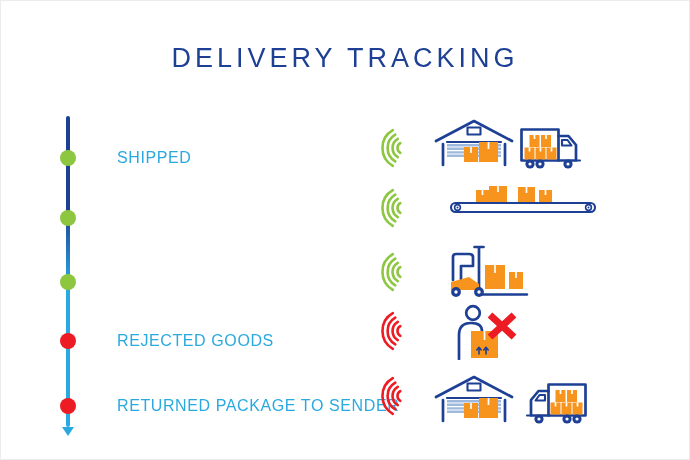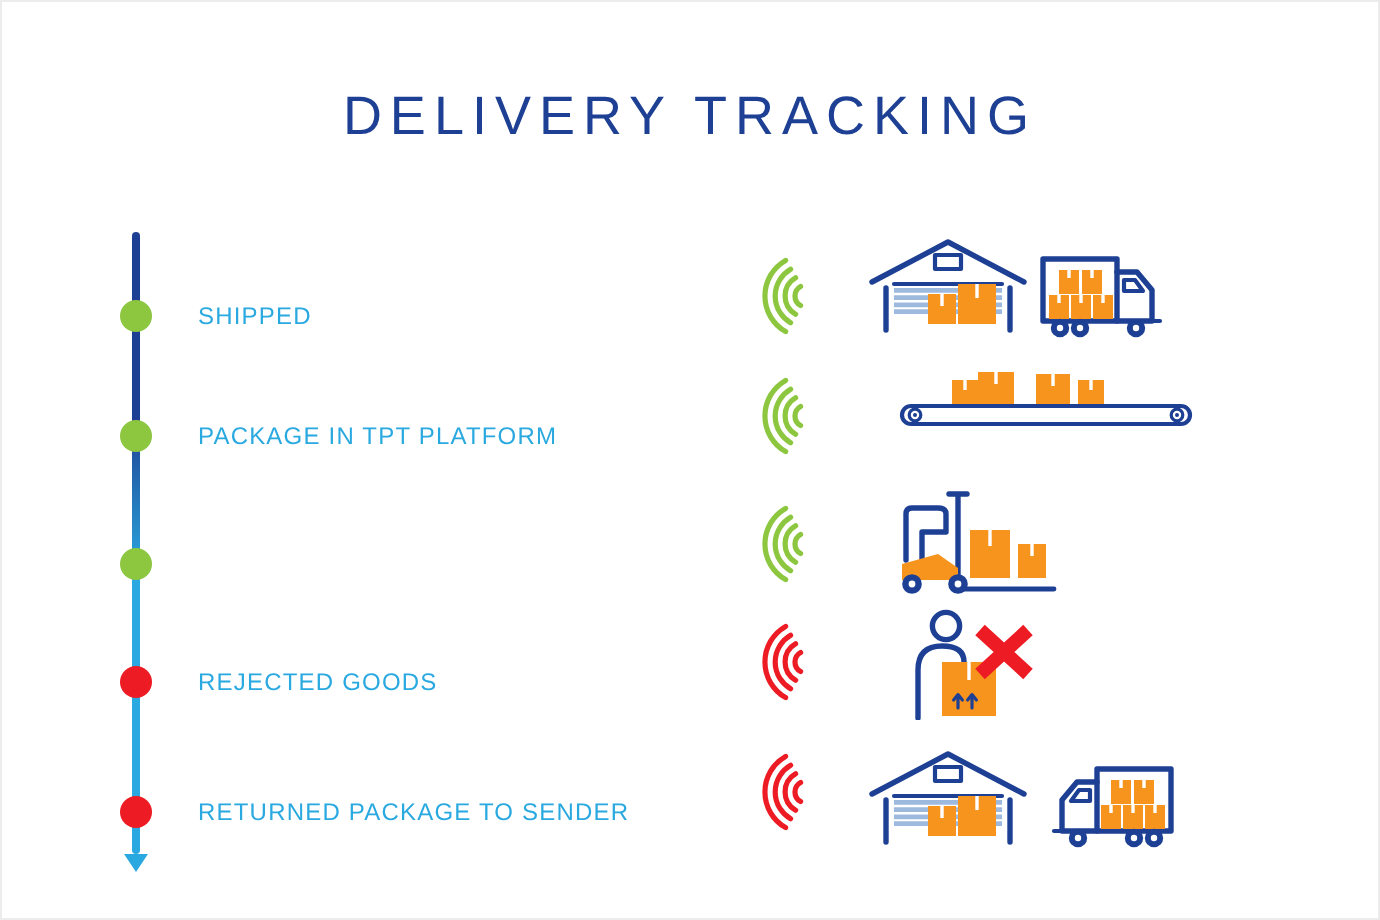--- a/index.html
+++ b/index.html
@@ -21,22 +21,22 @@
     border-top:9px solid var(--light_blue);
   }
   .row{position:absolute;left:0;width:100%;height:50px;}
   .row[data-status="completed"]{--dot:var(--green);}
   .row[data-status="rejected"]{--dot:var(--red);}
   .dot{
     position:absolute;left:59px;top:17px;width:16px;height:16px;border-radius:50%;
     background:var(--dot);
   }
   .label{
-    position:absolute;left:98px;top:0;height:50px;display:flex;align-items:center;
-    color:var(--light_blue);font-size:12px;letter-spacing:0.6px;font-weight:500;
+    position:absolute;left:116px;top:0;height:50px;display:flex;align-items:center;
+    color:var(--light_blue);font-size:16px;letter-spacing:0.6px;font-weight:500;
   }
   .signal{position:absolute;left:378px;top:-7px;color:var(--dot);}
   .signal path{stroke:currentColor;stroke-width:2.6;fill:none;stroke-linecap:round;}
   .ill{position:absolute;}
   
   .st{stroke:var(--navy);fill:none;stroke-width:2.7;stroke-linecap:round;stroke-linejoin:round;}
   .stw{stroke:var(--navy);fill:#fff;stroke-width:2.7;stroke-linecap:round;stroke-linejoin:round;}
   .thin{stroke-width:2.1;}
   .fo{fill:var(--orange);}
   .tape{stroke:#fff;stroke-width:1.7;fill:none;}
@@ -62,21 +62,20 @@
     <svg class="signal" width="26" height="44" viewBox="0 0 26 44">
       <path d="M21.3,26.8 A5.5,5.5 0 0 1 21.3,17.2"></path>
       <path d="M18.8,31.1 A10.5,10.5 0 0 1 18.8,12.9"></path>
       <path d="M16.3,35.4 A15.5,15.5 0 0 1 16.3,8.6"></path>
       <path d="M13.8,39.8 A20.5,20.5 0 0 1 13.8,4.2"></path>
     </svg>
   </div>
 
   <div class="row" style="top:192px" data-status="completed">
     <span class="dot"></span>
-    <span class="label">PACKAGE IN TPT PLATFORM</span>
     <svg class="signal" width="26" height="44" viewBox="0 0 26 44">
       <path d="M21.3,26.8 A5.5,5.5 0 0 1 21.3,17.2"></path>
       <path d="M18.8,31.1 A10.5,10.5 0 0 1 18.8,12.9"></path>
       <path d="M16.3,35.4 A15.5,15.5 0 0 1 16.3,8.6"></path>
       <path d="M13.8,39.8 A20.5,20.5 0 0 1 13.8,4.2"></path>
     </svg>
   </div>
 
   <div class="row" style="top:256px" data-status="completed">
     <span class="dot"></span>

